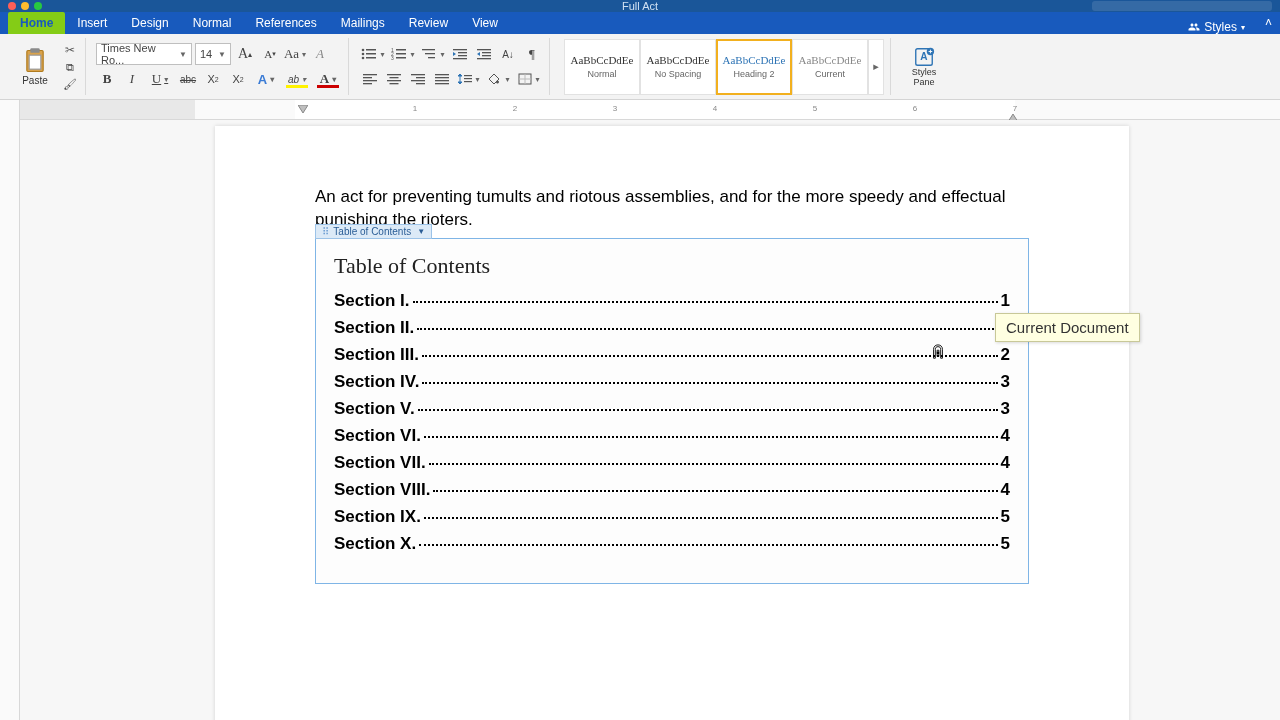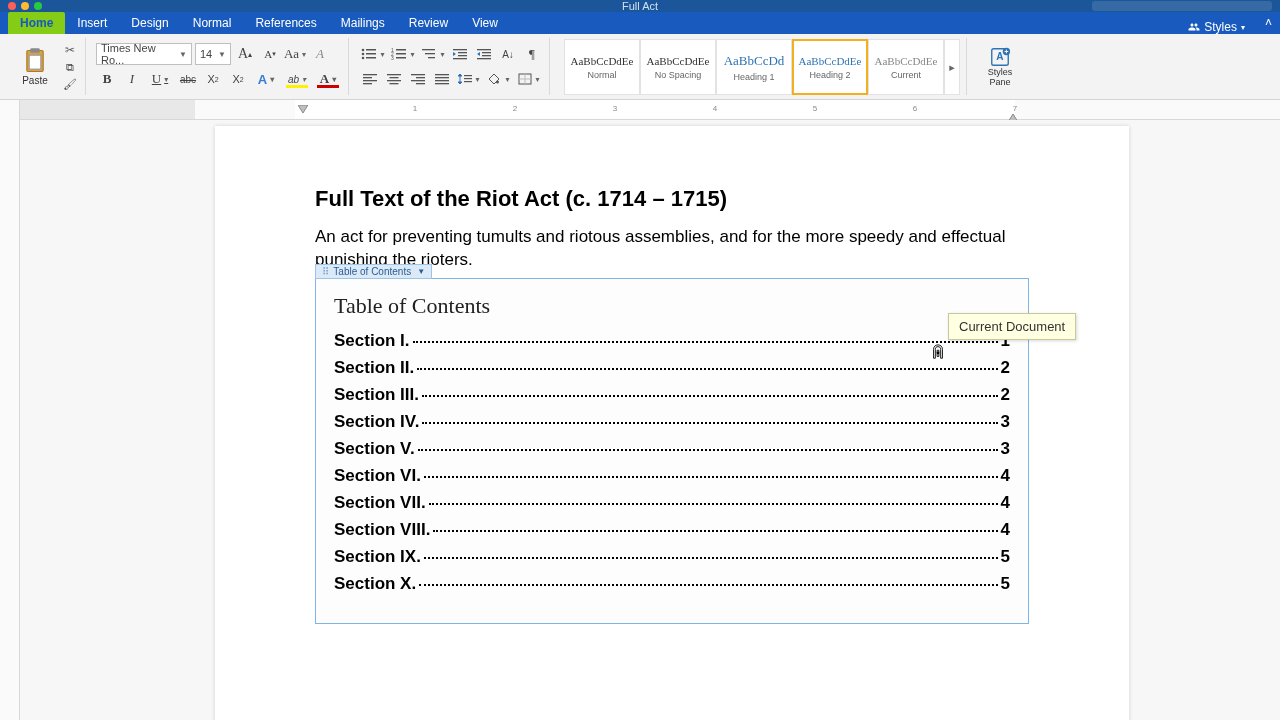--- a/index.html
+++ b/index.html
@@ -68,21 +68,21 @@
 .toc-field{position:relative;border:1px solid #7fb5e6;background:#fdfdfd;margin-top:6px;padding:14px 18px 22px;}
 .toc-tag{position:absolute;top:-15px;left:-1px;background:#dceaf7;border:1px solid #9cc3e8;font-size:10px;color:#2a5d96;padding:1px 6px;display:flex;align-items:center;gap:4px;}
 .toc-tag .handle{color:#6a9bd1;}
 .toc-tag .dd{color:#2a5d96;font-size:8px;margin-left:2px;}
 .toc-title{font-family:'Times New Roman',serif;font-size:22px;color:#222;margin-bottom:12px;}
 .toc-entry{display:flex;align-items:baseline;font-family:'Times New Roman',serif;font-size:17px;font-weight:700;color:#000;margin:7px 0;white-space:nowrap;}
 .toc-entry .label{flex:0 0 auto;}
 .toc-entry .dots{flex:1;border-bottom:2px dotted #000;margin:0 3px;position:relative;top:-3px;}
 .toc-entry .pg{flex:0 0 auto;}
 
-.tooltip{position:absolute;left:948px;top:313px;background:#ffffe1;border:1px solid #c8c898;padding:5px 10px;font-size:13px;color:#333;box-shadow:1px 1px 3px rgba(0,0,0,.15);}
+.tooltip{position:absolute;left:995px;top:313px;background:#ffffe1;border:1px solid #c8c898;padding:5px 10px;font-size:15px;color:#333;box-shadow:1px 1px 3px rgba(0,0,0,.15);}
 
 .cursor{position:absolute;left:931px;top:344px;width:14px;height:16px;}
 .cursor svg{width:14px;height:16px;}
 </style>
 </head>
 <body>
 
 <div class="title-bar">
   <div class="traffic">
     <div class="dot r"></div>
@@ -265,33 +265,29 @@
           <svg width="14" height="12" viewBox="0 0 14 12">
             <rect x="1" y="1" width="12" height="10" fill="none" stroke="#555"></rect>
             <line x1="1" y1="6" x2="13" y2="6" stroke="#bbb"></line>
             <line x1="7" y1="1" x2="7" y2="11" stroke="#bbb"></line>
           </svg>
           <span class="chev">▾</span>
         </button>
     </div>
   </div>
 
-  <div class="group" style="flex-direction:row;align-items:flex-end;">
+  <div class="group" style="flex-direction:row;align-items:center;">
     <div class="styles">
       <div class="style-card">
           <span class="prev">AaBbCcDdEe</span>
           <span class="lbl">Normal</span>
         </div>
       <div class="style-card">
           <span class="prev">AaBbCcDdEe</span>
           <span class="lbl">No Spacing</span>
-        </div>
-      <div class="style-card">
-          <span class="prev hd" style="font-size:13px;">AaBbCcDd</span>
-          <span class="lbl">Heading 1</span>
         </div>
       <div class="style-card active">
           <span class="prev hd">AaBbCcDdEe</span>
           <span class="lbl">Heading 2</span>
         </div>
       <div class="style-card">
           <span class="prev" style="color:#888;">AaBbCcDdEe</span>
           <span class="lbl">Current</span>
         </div>
       <div class="style-nav">▸</div>
@@ -327,21 +323,20 @@
       <span class="num" style="left:795px;">5</span>
       <span class="num" style="left:895px;">6</span>
       <span class="num" style="left:995px;">7</span>
       <div class="indent" style="left:988px;top:10px;"><svg width="10" height="10">
             <path d="M0 8 H10 L5 0 Z" fill="#bfbfbf" stroke="#888"></path>
           </svg></div>
     </div>
     <div class="canvas">
       <div class="page">
         <div class="doc">
-          <h1>Full Text of the Riot Act (c. 1714 – 1715)</h1>
           <p>An act for preventing tumults and riotous assemblies, and for the more speedy and effectual punishing the rioters.</p>
 
           <div class="toc-field">
             <div class="toc-tag">
               <span class="handle">⠿</span>
               <span>Table of Contents</span>
               <span class="dd">▼</span>
             </div>
             <div class="toc-title">Table of Contents</div>
             <div id="toc-list">

